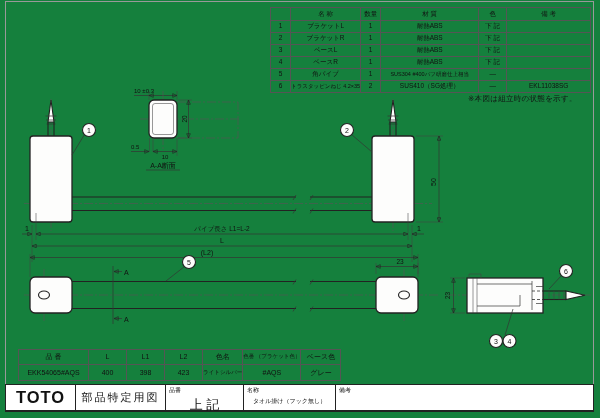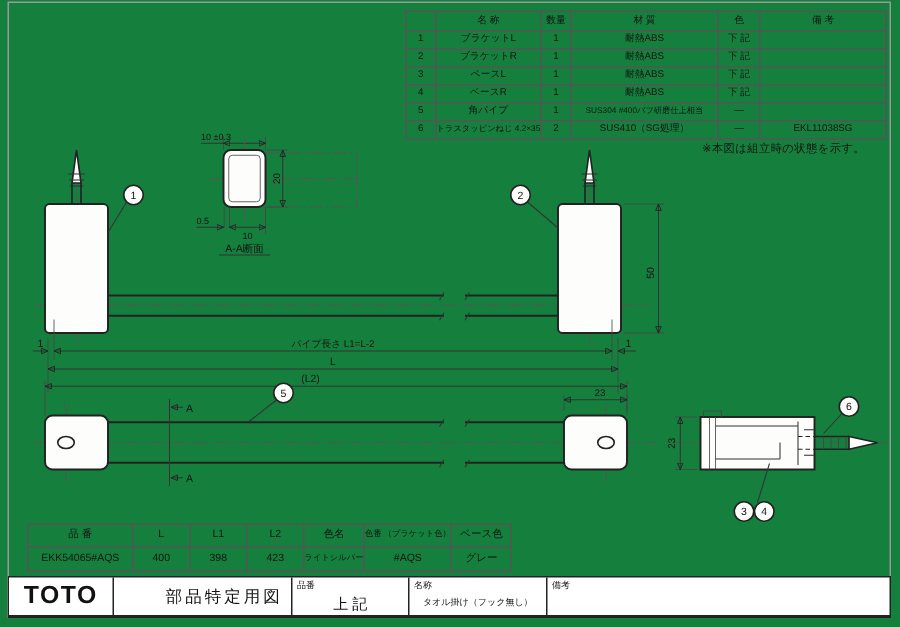--- a/index.html
+++ b/index.html
@@ -21,26 +21,26 @@
   .two-line{white-space:pre-line;font-size:5.5px;}
   
   .note{position:absolute;left:468px;top:94px;font-size:7.5px;letter-spacing:.3px;}
   
   .tb{position:absolute;left:5px;top:384px;width:589px;height:28px;box-sizing:border-box;
       border:1px solid #222;border-bottom-width:2px;display:flex;background:#fff;}
   .tb-c{border-right:1px solid #222;position:relative;box-sizing:border-box;height:100%;}
   .tb-logo{width:70px;display:flex;align-items:center;justify-content:center;
            font-weight:bold;font-size:16.5px;letter-spacing:1px;}
   .tb-doc{width:90px;display:flex;align-items:center;justify-content:center;
-          font-size:11px;letter-spacing:2px;margin-left:29px;}
+          font-size:11px;letter-spacing:2px;}
   .tb-part{width:78px;}
   .tb-name{width:92px;}
   .tb-rem{flex:1;border-right:none;}
   .tb-l{position:absolute;top:1px;left:3px;font-size:6px;}
-  .tb-v{position:absolute;left:0;right:0;top:11px;text-align:center;font-size:10px;}
+  .tb-v{position:absolute;left:0;right:0;top:11px;text-align:center;font-size:13px;}
   .tb-name .tb-v{font-size:6px;top:12px;}
   
   svg{position:absolute;left:0;top:0;}
   svg line,svg rect,svg path,svg polygon,svg ellipse,svg circle{stroke:#222;fill:none;}
   .o{stroke-width:1.3px;} .m{stroke-width:1.1px;} .p{stroke-width:1.2px;}
   .t{stroke-width:.7px;stroke:#333;} .e{stroke-width:.55px;stroke:#444;}
   .cl{stroke-width:.65px;stroke:#555;stroke-dasharray:9 2 2 2;}
   .hd{stroke-width:.75px;stroke-dasharray:3 2;}
   .wf{fill:#fdfdfc;}
   svg text{font-family:"Liberation Sans","DejaVu Sans",sans-serif;fill:#111;stroke:none;font-size:7px;}

